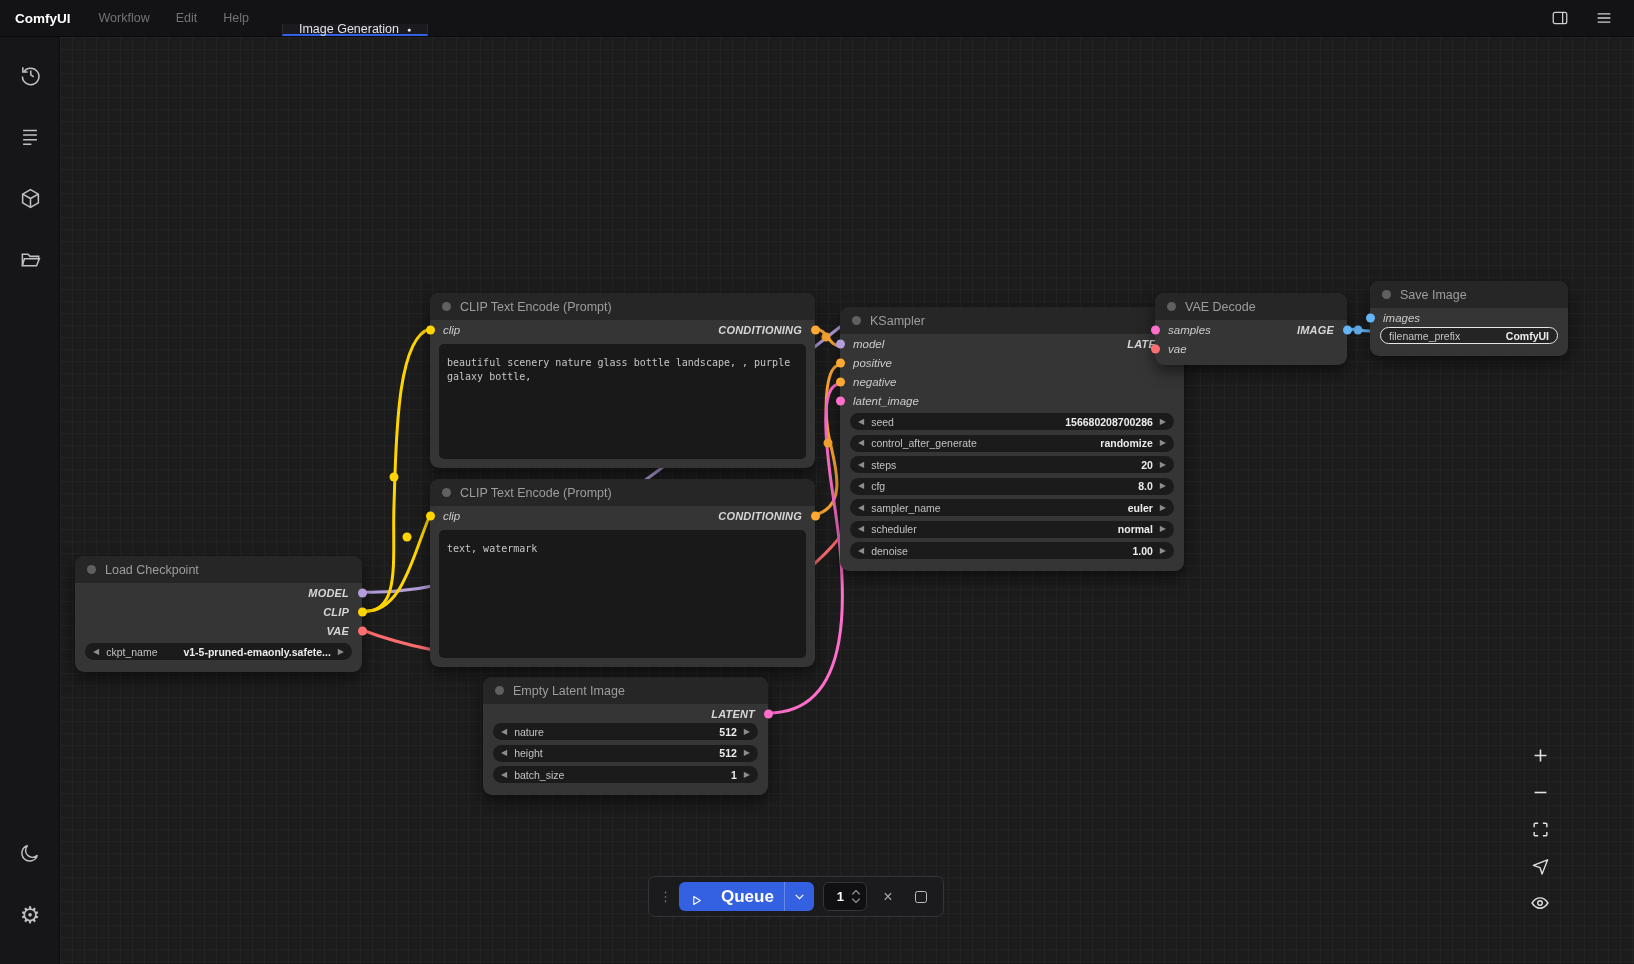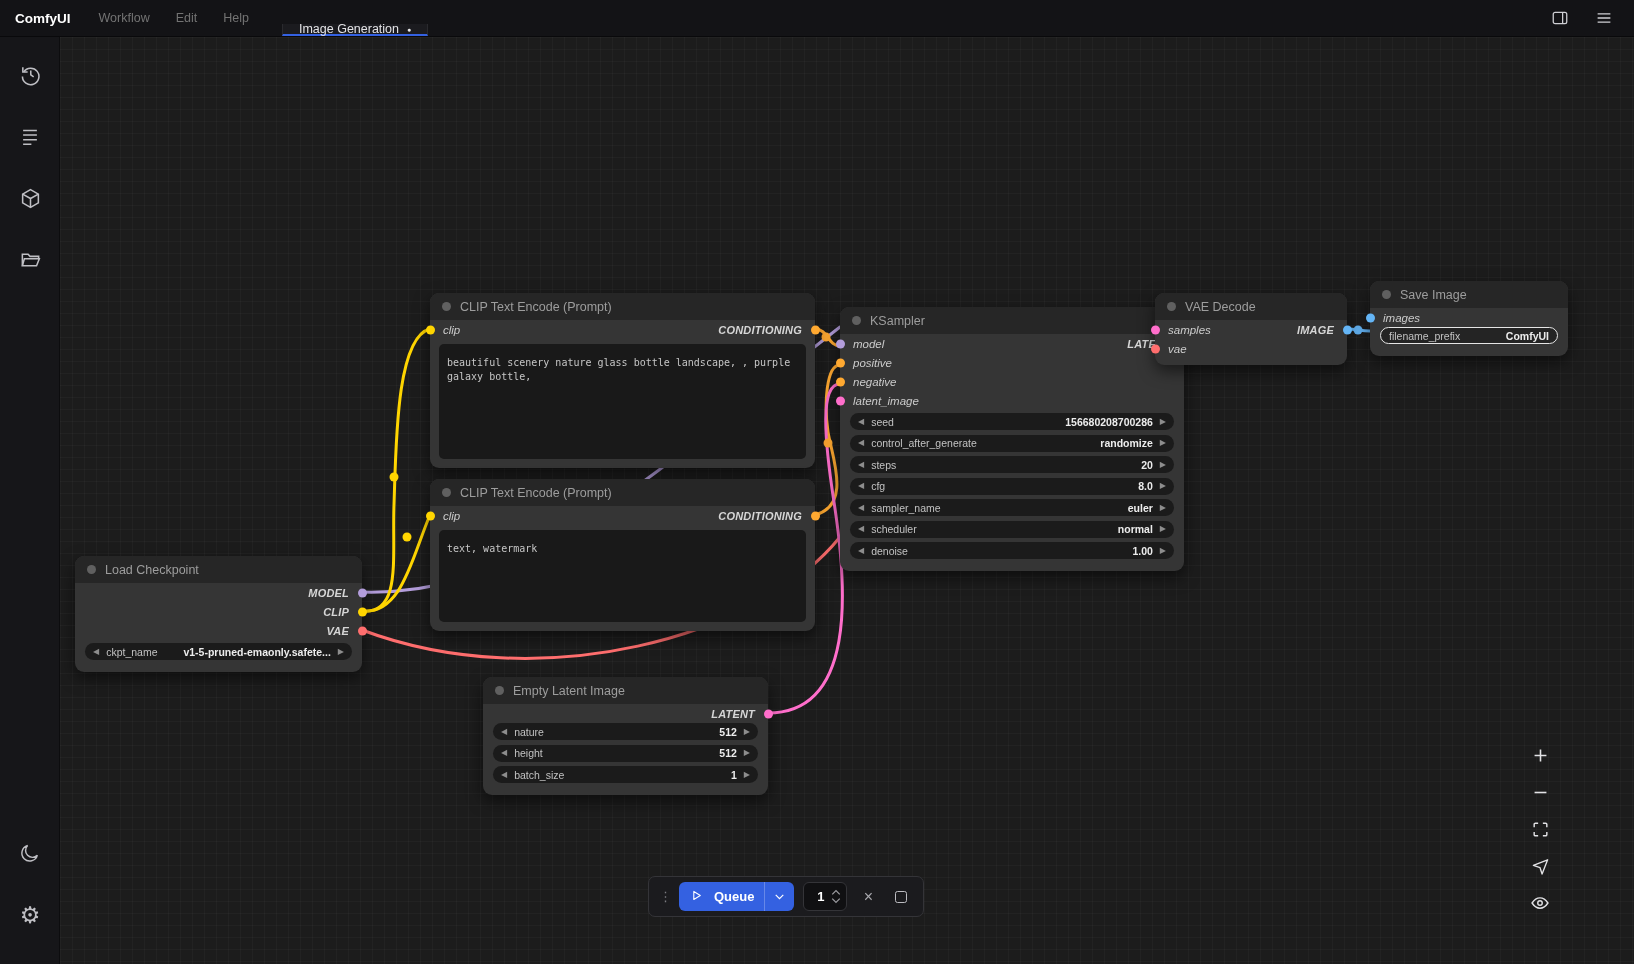--- a/index.html
+++ b/index.html
@@ -61,22 +61,22 @@
                 font-family:"DejaVu Sans Mono", monospace; font-size:10px; color:#c6c6c6;
                 line-height:1.4; cursor:text; overflow:hidden; }
 
   
   #queuebar { position:absolute; left:648px; top:876px; height:41px; z-index:40;
               background:#1b1b1e; border:1px solid #343438; border-radius:7px;
               display:flex; align-items:center; gap:9px; padding:0 10px; }
   .drag-handle { color:#7b7b80; font-size:13px; letter-spacing:-2px; cursor:grab; }
   .queue-btn { height:29px; background:var(--c-accent); border-radius:6px; display:flex;
                align-items:center; color:#fff; cursor:pointer; }
-  .queue-btn .qmain { display:flex; align-items:flex-start; gap:11px; padding:0 10px 0 11px;
-                      font-size:13px; font-weight:bold; }
+  .queue-btn .qmain { display:flex; align-items:flex-end; gap:18px; padding:0 10px 0 11px;
+                      font-size:17px; font-weight:bold; }
   .queue-btn .qsplit { display:flex; align-items:center; padding:0 8px; height:100%;
                        border-left:1px solid rgba(255,255,255,.25); }
   .count-box { height:29px; min-width:44px; background:#101012; border:1px solid #343438;
                border-radius:6px; display:flex; align-items:center; }
   .count-val { flex:1; text-align:center; color:#fff; font-weight:bold; font-size:13px; padding:0 4px 0 10px; }
   .steppers { display:flex; flex-direction:column; justify-content:center; padding-right:5px; gap:1px; }
   .steppers svg { stroke:#9a9a9f; cursor:pointer; }
   .qb-icon { width:24px; height:24px; display:flex; align-items:center; justify-content:center;
              color:#a9a9ae; font-size:16px; cursor:pointer; }
   .stop-square { width:12px; height:12px; border:1.6px solid #bdbdc2; border-radius:2.5px; }
@@ -218,21 +218,21 @@
       <div class="node-header">
         <span class="collapse-dot"></span>
         <span>CLIP Text Encode (Prompt)</span>
       </div>
       <div class="slot-row">
         <span class="port in" style="background:var(--c-clip)"></span>
         <span>clip</span>
         <span class="out">CONDITIONING</span>
         <span class="port outp" style="background:var(--c-conditioning)"></span>
       </div>
-      <div class="prompt-box" style="height:92px;">text, watermark</div>
+      <div class="prompt-box" style="height:128px;">text, watermark</div>
     </div>
 
     <div class="node" style="left:423px;top:640px;width:285px;">
       <div class="node-header">
         <span class="collapse-dot"></span>
         <span>Empty Latent Image</span>
       </div>
       <div class="slot-row">
         <span class="out">LATENT</span>
         <span class="port outp" style="background:var(--c-latent)"></span>

